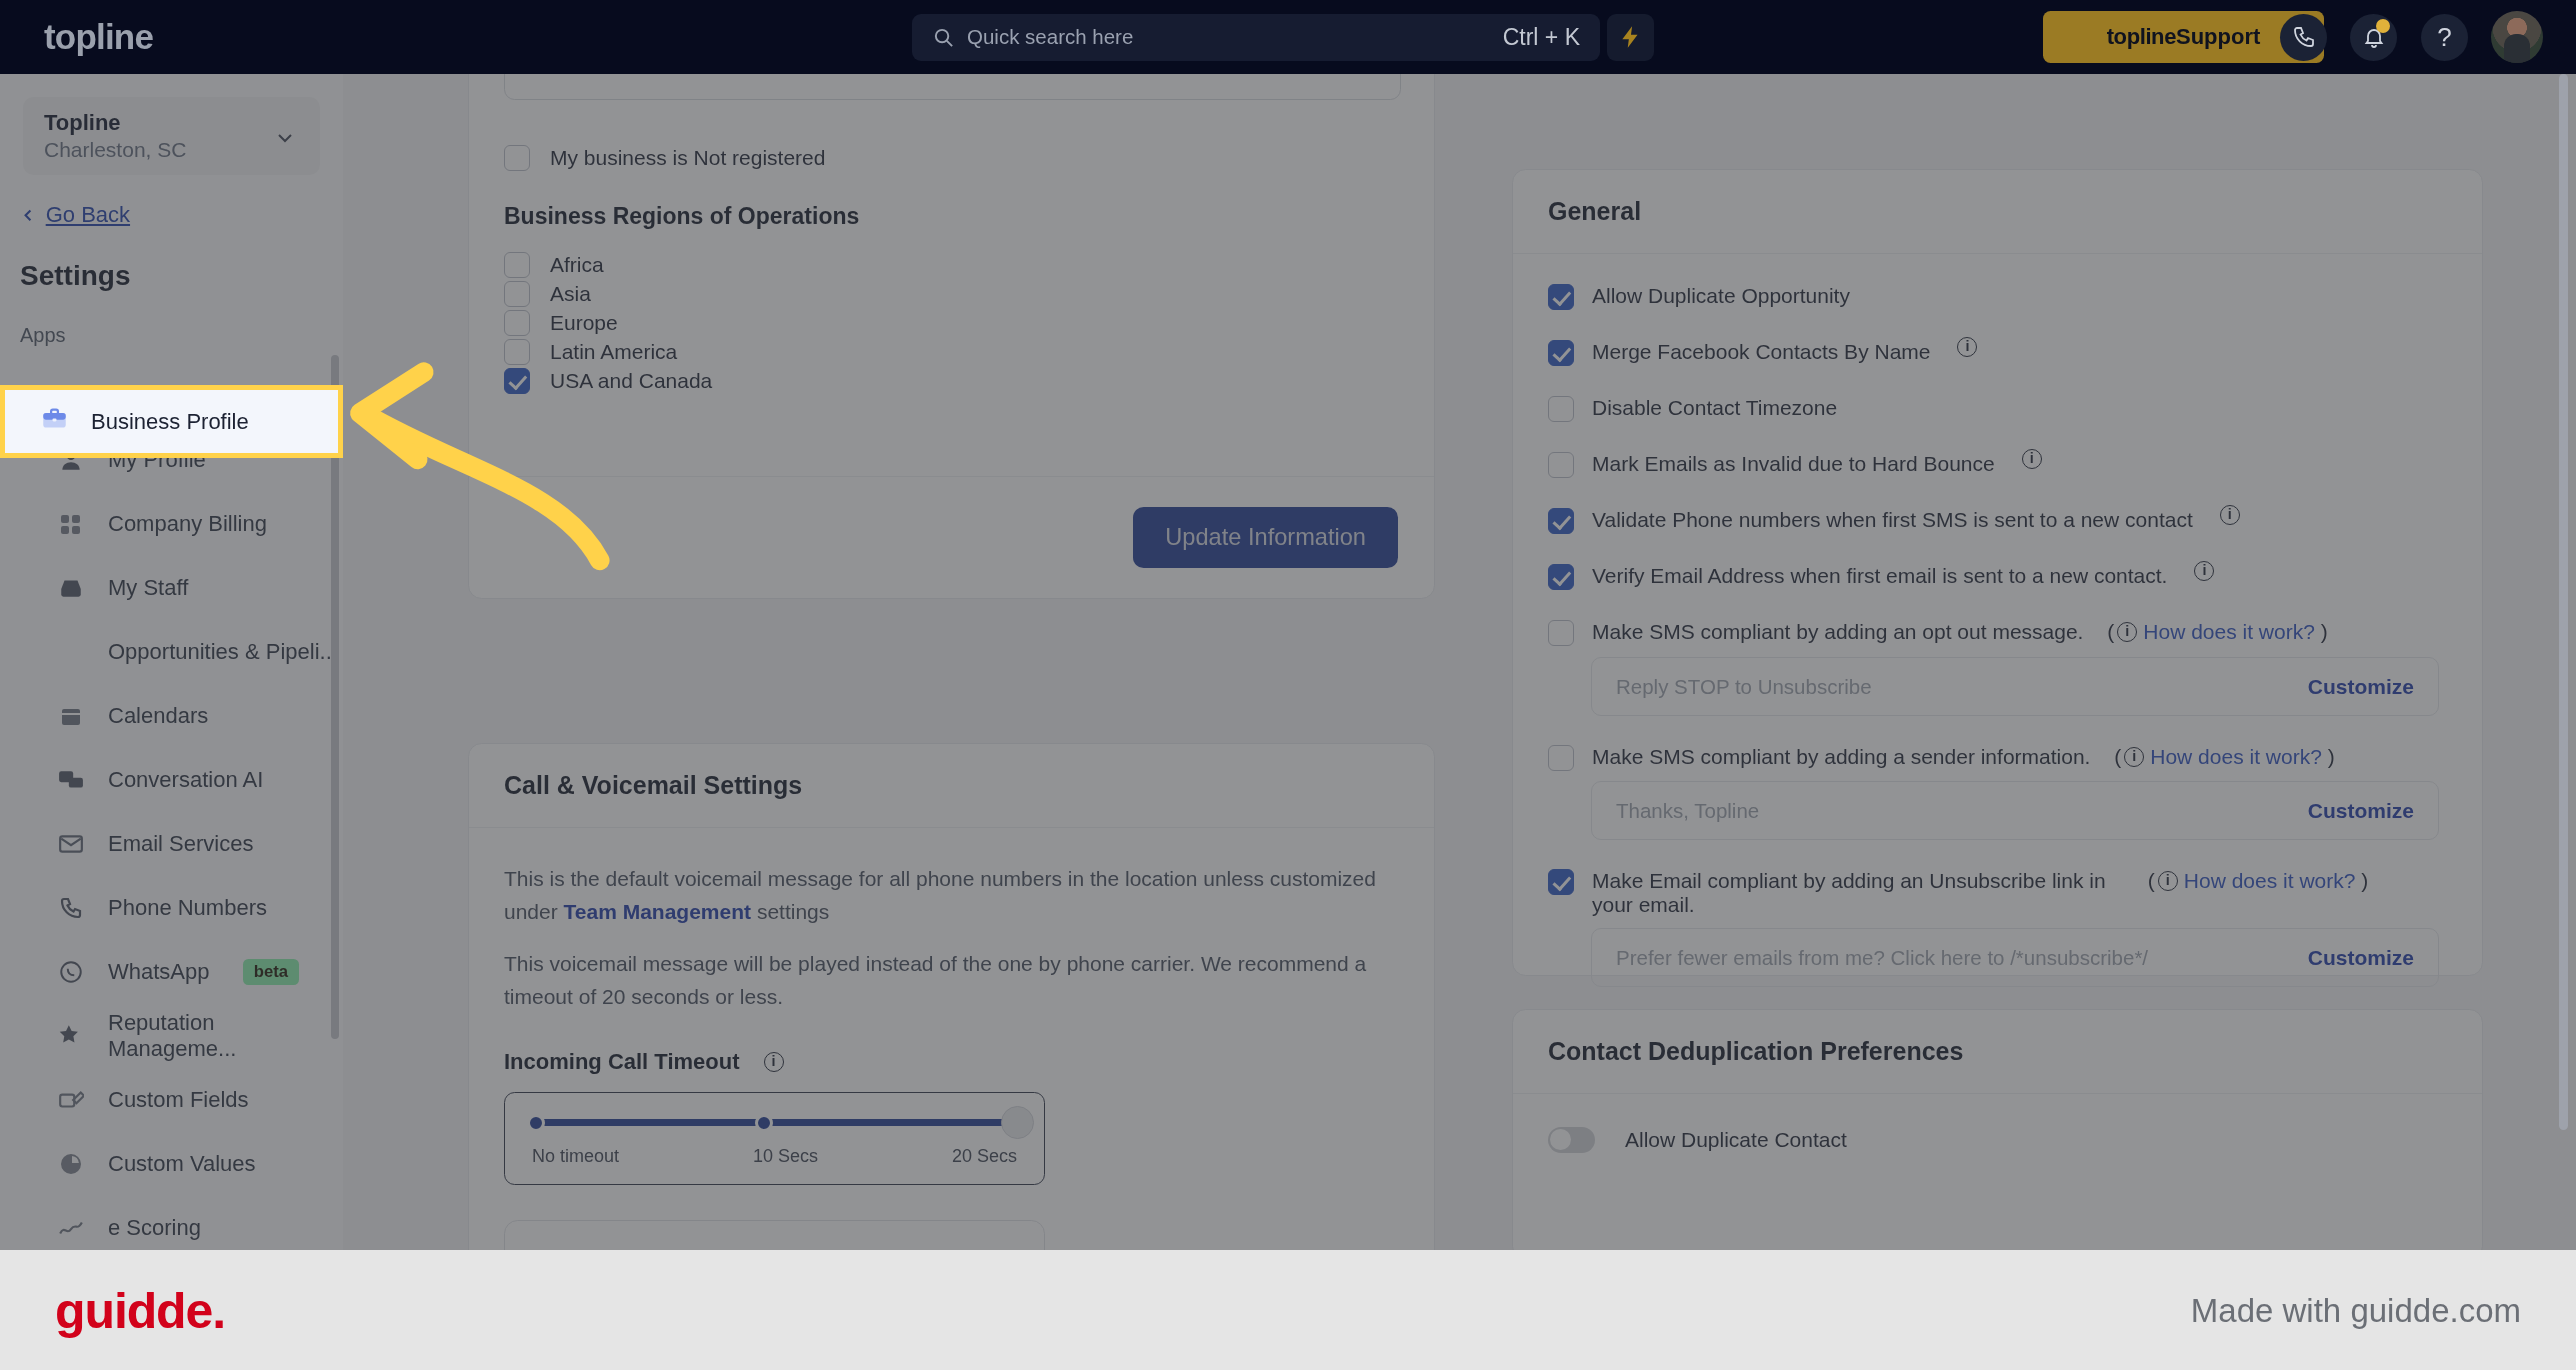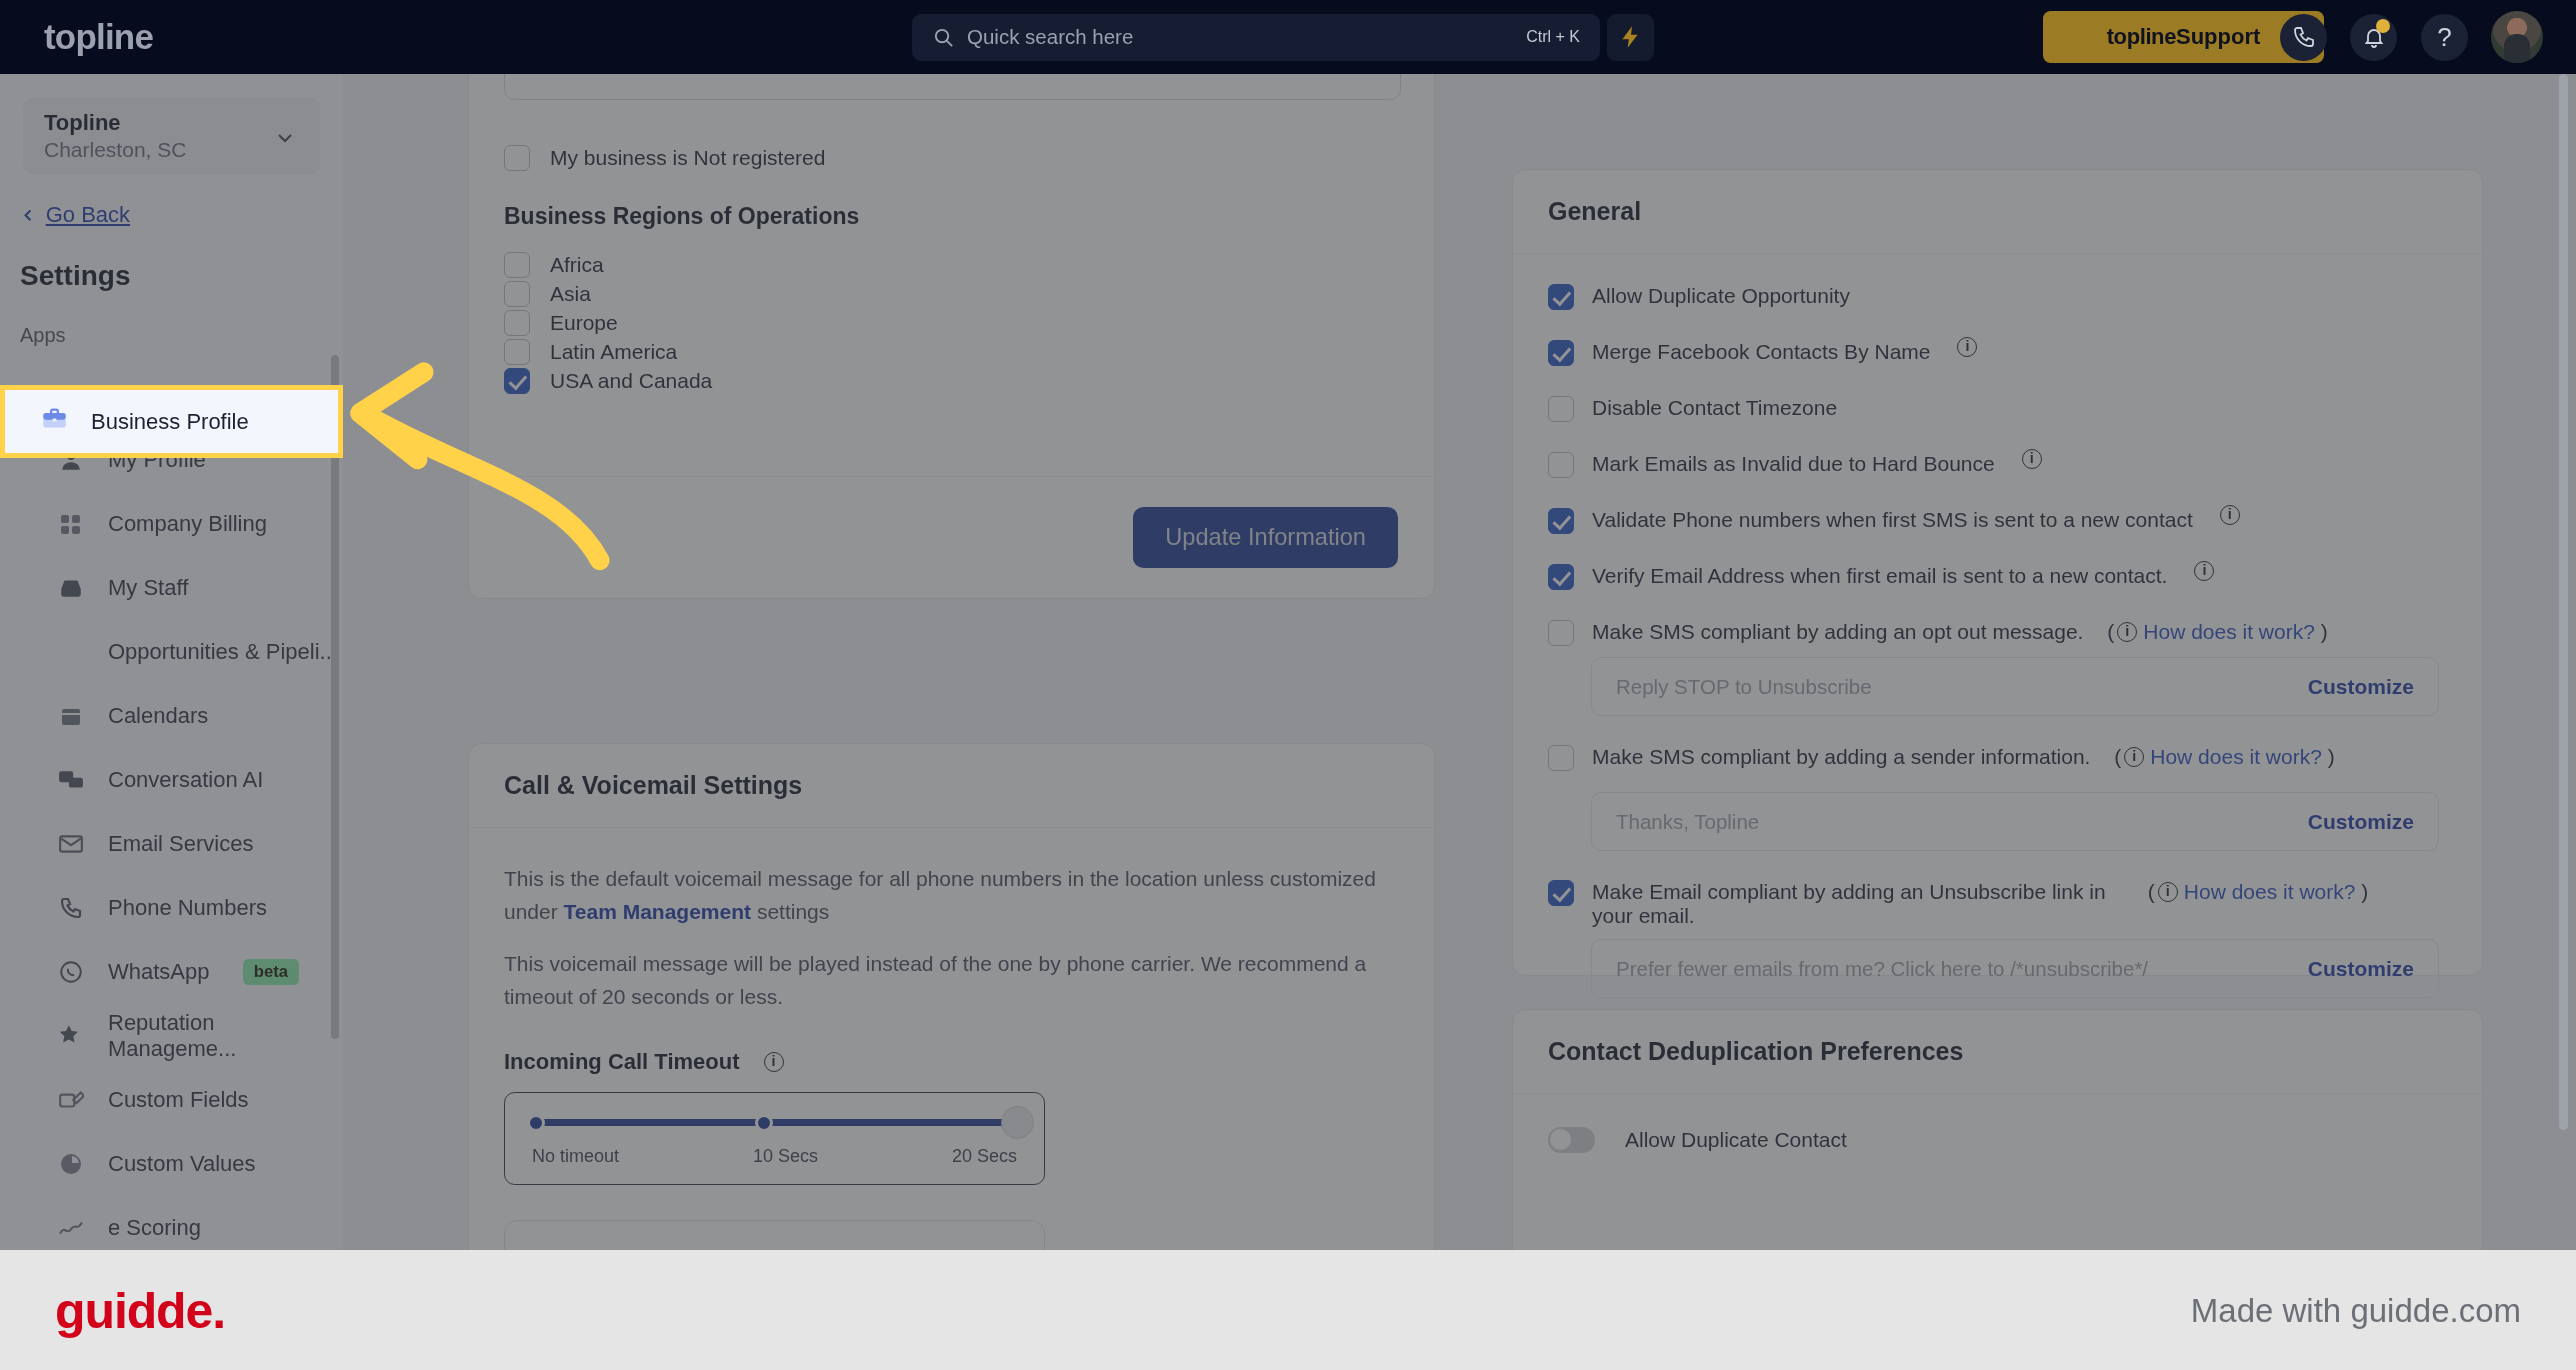--- a/index.html
+++ b/index.html
@@ -22,21 +22,21 @@
     color: #9aa0ac; letter-spacing: -0.8px;
   }
   .searchwrap {
     position: absolute; left: 912px; top: 13.7px;
     width: 688px; height: 47px; background: #161c31;
     border-radius: 9px; display: flex; align-items: center;
     padding: 0 20px;
   }
   .search-ic { width: 23px; height: 23px; flex: none; margin-right: 12px; }
   .search-ph { font-size: 20.5px; color: #9aa1b0; flex: 1; }
-  .search-kbd { font-size: 16px; color: #c3c8d2; }
+  .search-kbd { font-size: 23px; color: #c3c8d2; }
   .bolt-btn {
     position: absolute; left: 1607px; top: 13.7px;
     width: 47px; height: 47px; background: #151b2e; border-radius: 9px;
     display: flex; align-items: center; justify-content: center;
   }
   .support-btn {
     position: absolute; left: 2043px; top: 10.6px;
     width: 281px; height: 52px; background: #9b7b24; border-radius: 7.6px;
     display: flex; align-items: center; justify-content: center;
     font-size: 22px; color: #10131f; font-weight: 600;
@@ -547,21 +547,21 @@
         <div class="g-row" style="margin-bottom:23px;">
           <span class="cbx"></span>
           <span>Make SMS compliant by adding an opt out message.</span>
           <span style="white-space:nowrap;">&nbsp;(<span class="info-ic" style="margin-left:3px; margin-right:6px;">i</span><span class="hint-link">How does it work?</span>&nbsp;)</span>
         </div>
         <div class="cust-input">
           <span class="cust-ph">Reply STOP to Unsubscribe</span>
           <span class="cust-btn">Customize</span>
         </div>
 
-        <div class="g-row" style="margin-bottom:33px;">
+        <div class="g-row" style="margin-bottom:22px;">
           <span class="cbx"></span>
           <span>Make SMS compliant by adding a sender information.</span>
           <span style="white-space:nowrap;">&nbsp;(<span class="info-ic" style="margin-left:3px; margin-right:6px;">i</span><span class="hint-link">How does it work?</span>&nbsp;)</span>
         </div>
         <div class="cust-input">
           <span class="cust-ph">Thanks, Topline</span>
           <span class="cust-btn">Customize</span>
         </div>
 
         <div class="g-row" style="margin-bottom:23px;">

